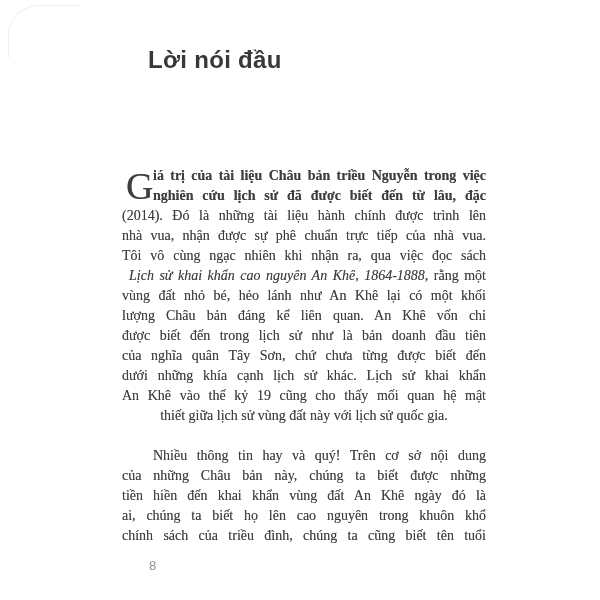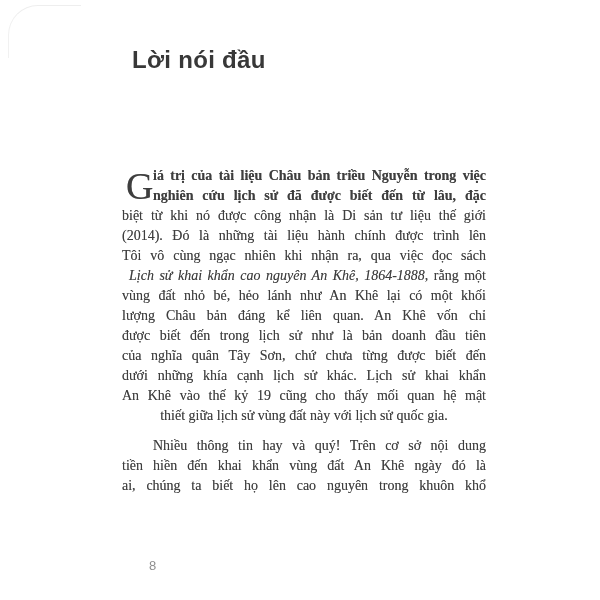--- a/index.html
+++ b/index.html
@@ -22,21 +22,21 @@
     top: 5px;
     width: 72px;
     height: 52px;
     border-top: 1px solid #eeeeee;
     border-left: 1px solid #f1f1f1;
     border-top-left-radius: 30px;
     pointer-events: none;
   }
   .title {
     position: absolute;
-    left: 132px;
+    left: 148px;
     top: 46px;
     margin: 0;
     font-family: "Liberation Sans", sans-serif;
     font-weight: bold;
     font-size: 24px;
     letter-spacing: 0.3px;
     color: #383838;
   }
   .text-block {
     position: absolute;
@@ -60,21 +60,21 @@
     text-align: center;
   }
   .indent-cap {
     padding-left: 31px;
     font-weight: bold;
   }
   .p2-indent {
     padding-left: 31px;
   }
   .para1 { position: relative; }
-  .para2 { margin-top: 10px; }
+  .para2 { margin-top: 20px; }
   .dropcap {
     position: absolute;
     left: 4px;
     top: 3px;
     font-size: 38px;
     line-height: 34px;
     color: #3e3e3e;
   }
   .italic { font-style: italic; margin-left: 7px; }
   .page-number {
@@ -94,36 +94,38 @@
   <div class="corner-artifact"></div>
 
   <h1 class="title">Lời nói đầu</h1>
 
   <div class="text-block">
 
     <div class="para1">
       <span class="dropcap">G</span>
       <div class="line justify indent-cap">iá trị của tài liệu Châu bản triều Nguyễn trong việc</div>
       <div class="line justify indent-cap">nghiên cứu lịch sử đã được biết đến từ lâu, đặc</div>
-      <div class="line justify">biệt từ khi nó được công nhận là Di sản tư liệu thế giới</div>
       <div class="line justify">(2014). Đó là những tài liệu hành chính được trình lên</div>
+      <div class="line justify">nhà vua, nhận được sự phê chuẩn trực tiếp của nhà vua.</div>
       <div class="line justify">Tôi vô cùng ngạc nhiên khi nhận ra, qua việc đọc sách</div>
       <div class="line justify"><span class="italic">Lịch sử khai khẩn cao nguyên An Khê, 1864-1888</span><span>, rằng một</span></div>
       <div class="line justify">vùng đất nhỏ bé, hẻo lánh như An Khê lại có một khối</div>
       <div class="line justify">lượng Châu bản đáng kể liên quan. An Khê vốn chỉ</div>
       <div class="line justify">được biết đến trong lịch sử như là bản doanh đầu tiên</div>
       <div class="line justify">của nghĩa quân Tây Sơn, chứ chưa từng được biết đến</div>
       <div class="line justify">dưới những khía cạnh lịch sử khác. Lịch sử khai khẩn</div>
       <div class="line justify">An Khê vào thế kỷ 19 cũng cho thấy mối quan hệ mật</div>
       <div class="line lastline">thiết giữa lịch sử vùng đất này với lịch sử quốc gia.</div>
     </div>
 
     <div class="para2">
       <div class="line justify p2-indent">Nhiều thông tin hay và quý! Trên cơ sở nội dung</div>
+      <div class="line justify">của những Châu bản này, chúng ta biết được những</div>
       <div class="line justify">tiền hiền đến khai khẩn vùng đất An Khê ngày đó là</div>
       <div class="line justify">ai, chúng ta biết họ lên cao nguyên trong khuôn khổ</div>
+      <div class="line justify">chính sách của triều đình, chúng ta cũng biết tên tuổi</div>
     </div>
 
   </div>
 
   <div class="page-number">8</div>
 
 </div>
 
 </body></html>

